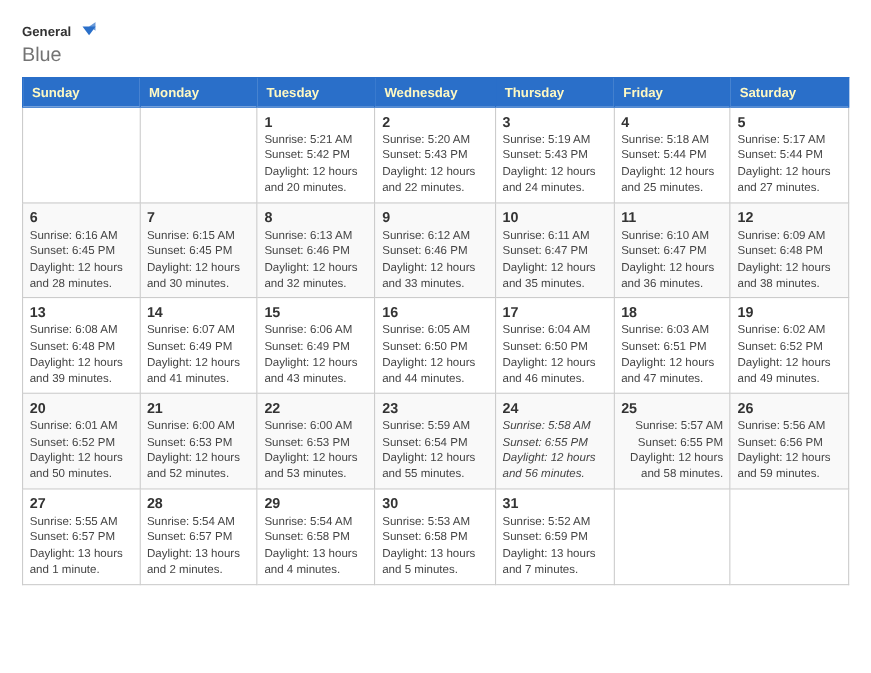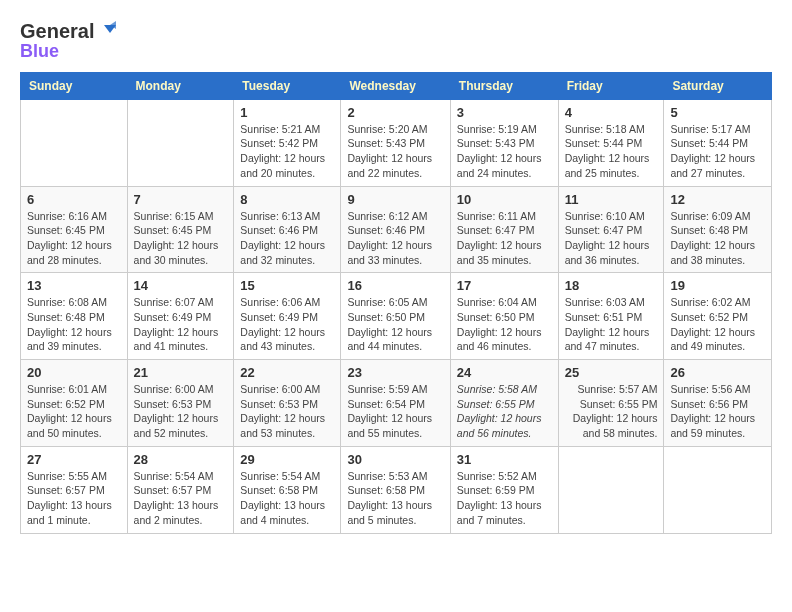--- a/index.html
+++ b/index.html
@@ -77,27 +77,27 @@
       background: #fff !important;
     }
   </style>
 </head>
 <body>
 
 <div class="header-area">
   <div class="logo">
     <div style="display:flex;flex-direction:column;align-items:flex-start;line-height:1.1">
       <div style="display:flex;align-items:center;gap:2px">
-        <span style="font-size:20px;font-weight:bold;color:#333">General</span>
+        <span style="font-size:12px;font-weight:bold;color:#333">General</span>
         <svg width="20" height="20" viewBox="0 0 20 20">
           <polygon points="8,4 20,4 14,12" fill="#2a6fc9"></polygon>
           <polygon points="14,4 20,0 20,8" fill="#2a6fc9" opacity="0.7"></polygon>
         </svg>
       </div>
-      <span style="font-size:18px;font-weight:bold;color:#8b5cf6">Blue</span>
+      <span style="font-size:18px;font-weight:normal;color:#737373">Blue</span>
     </div>
   </div>
   <div class="title-area">
     <div class="calendar-title"></div>
     <div class="calendar-subtitle"></div>
   </div>
 </div>
 
 <table>
   <thead>

